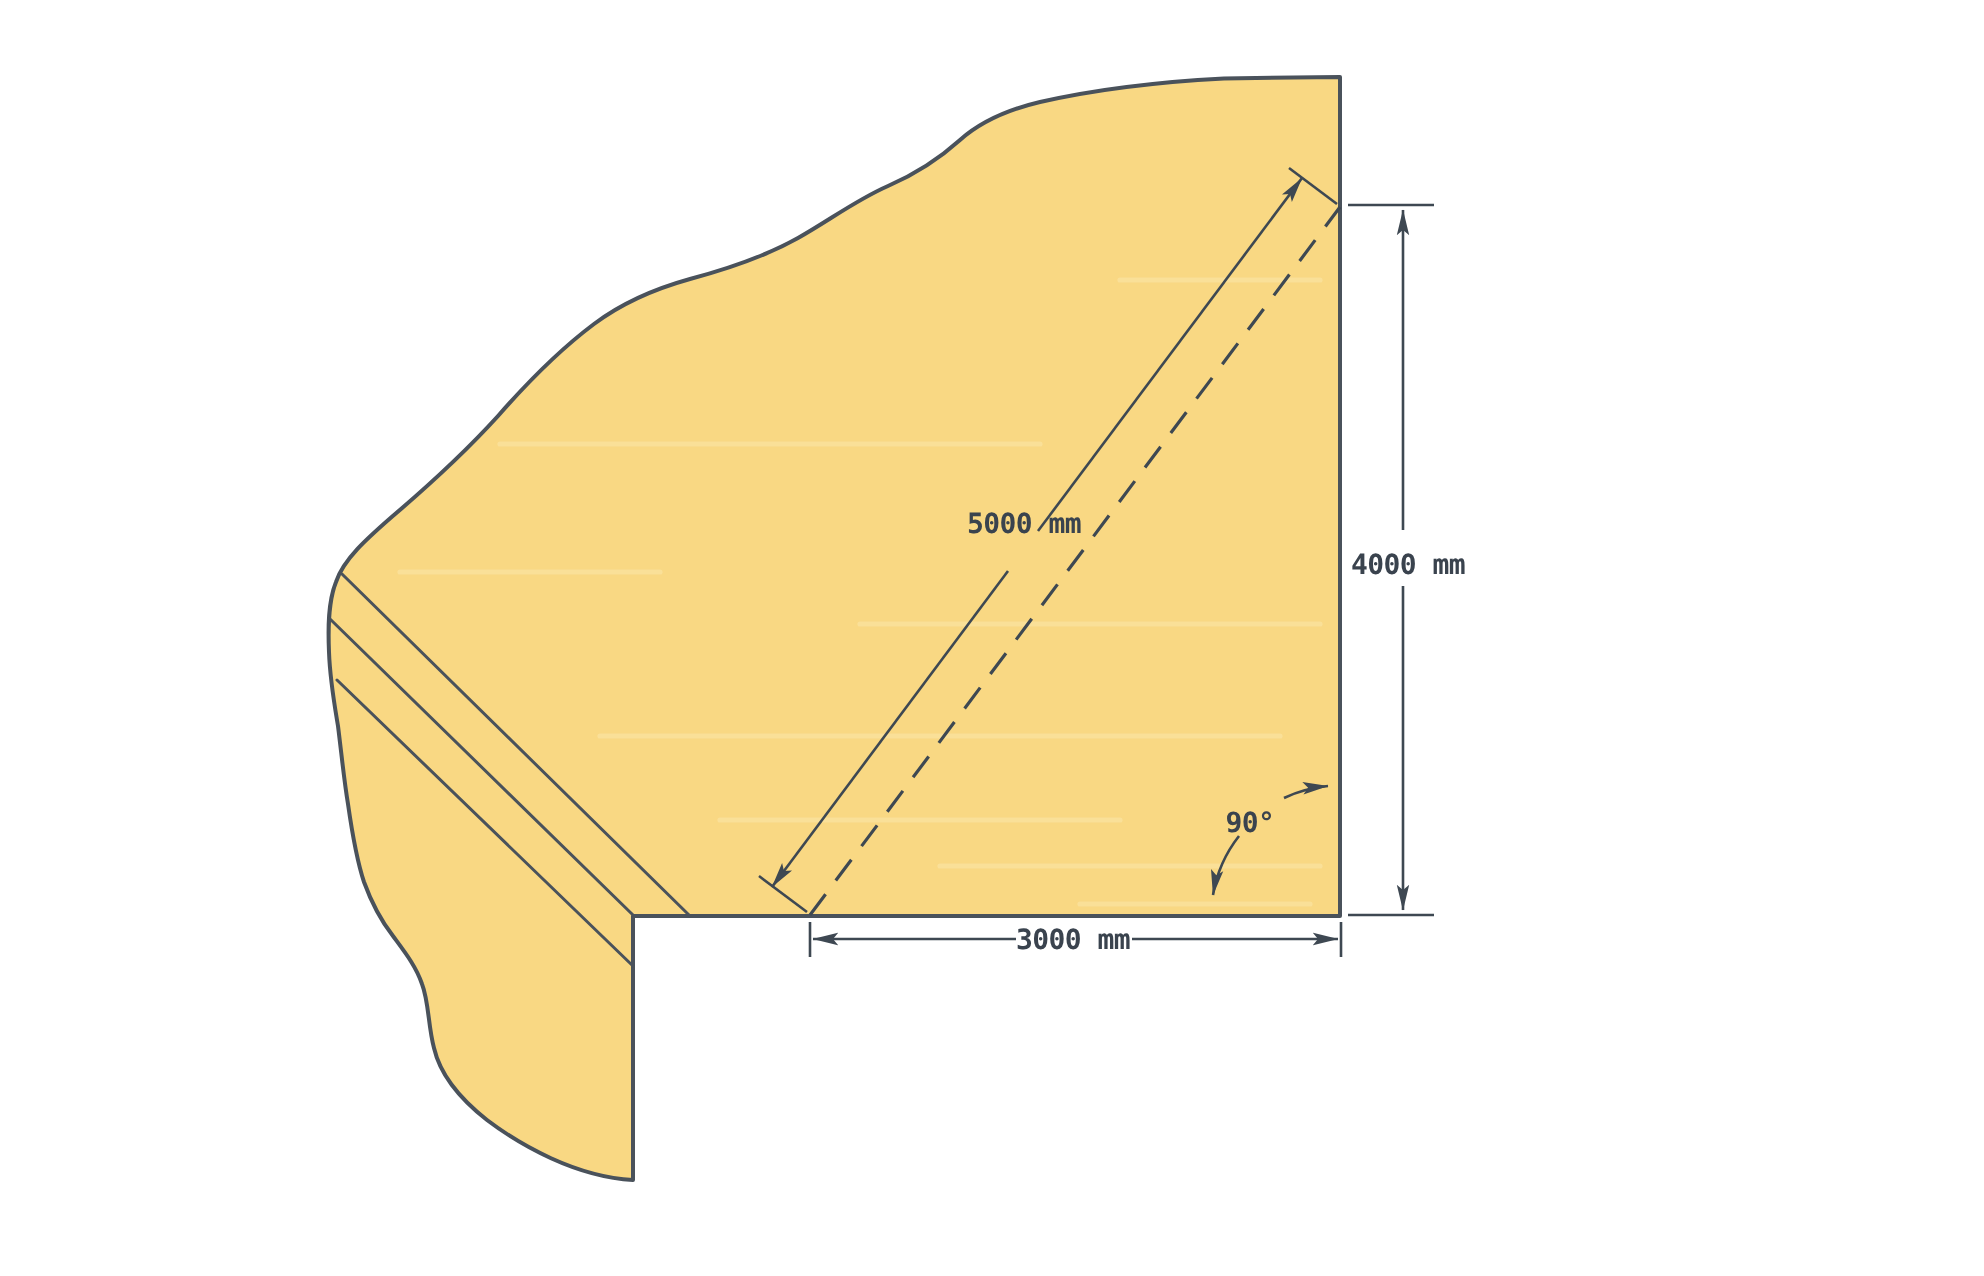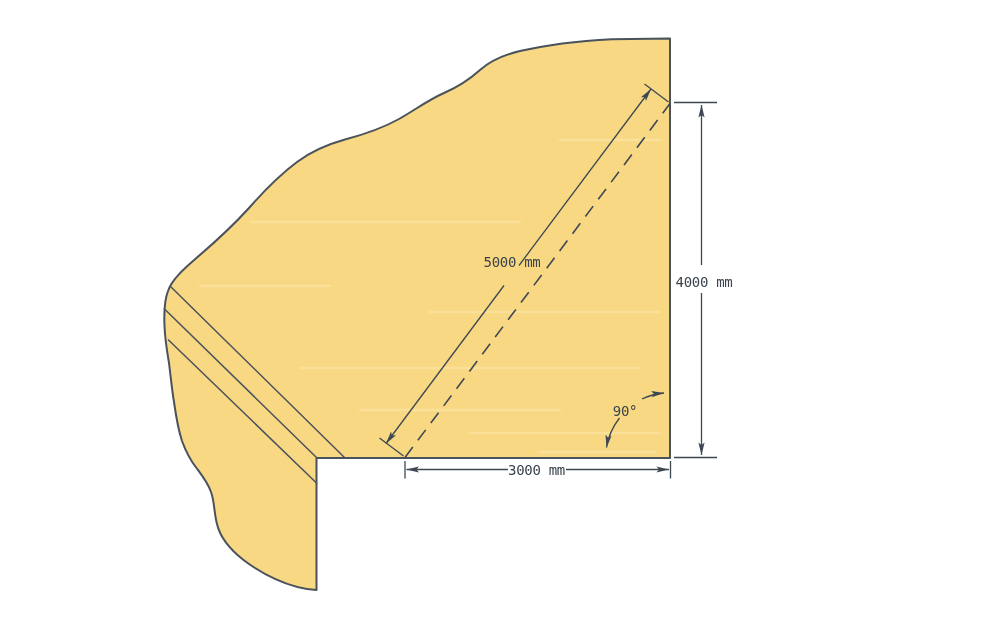--- a/index.html
+++ b/index.html
@@ -7,20 +7,21 @@
     padding: 0;
     background: #ffffff;
     font-family: "DejaVu Sans", "Liberation Sans", sans-serif;
   }
   .stage {
     position: relative;
     width: 992px;
     height: 638px;
     background: var(--background, #ffffff);
     overflow: hidden;
+    font-weight: bold;
   }
   svg { display: block; }
 
   .shape {
     fill: var(--surface, #F9D883);
     stroke: var(--outline, #4A525B);
     stroke-width: 2;
     stroke-linejoin: round;
   }
   .streak {

